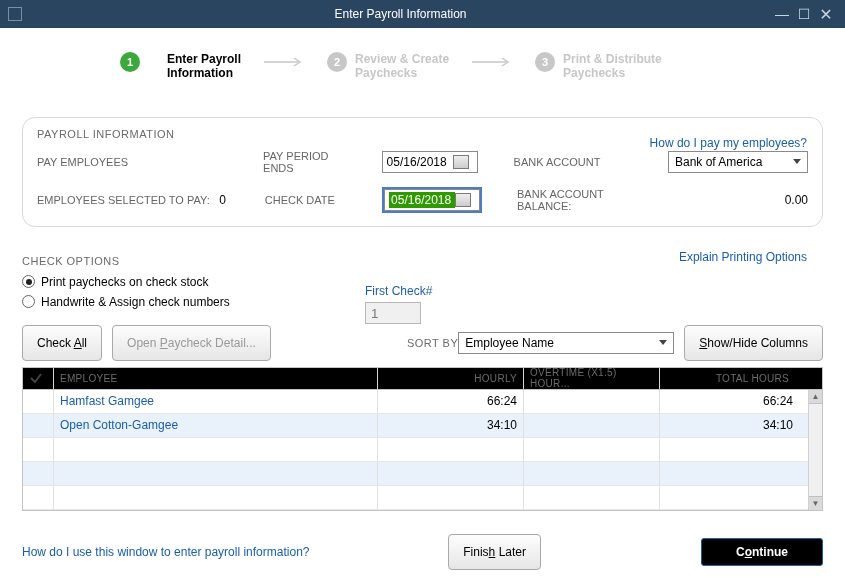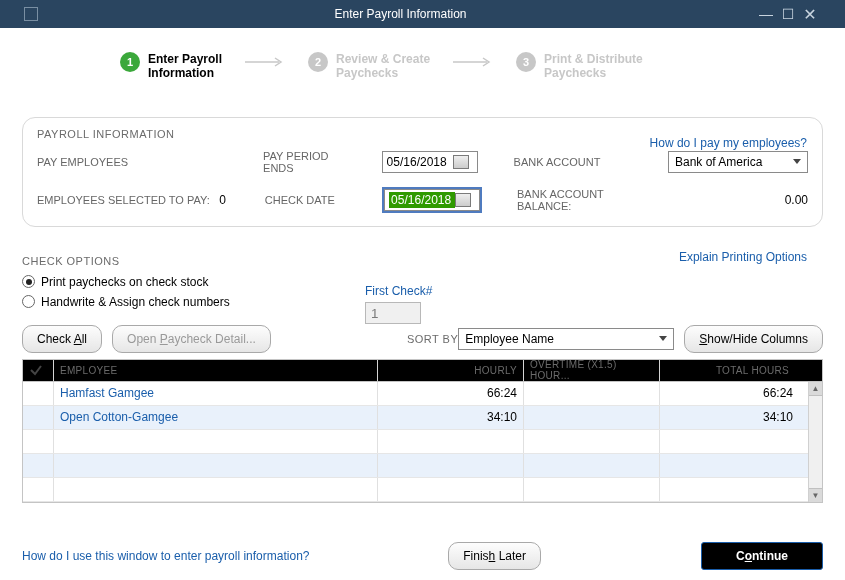--- a/index.html
+++ b/index.html
@@ -1,33 +1,33 @@
 <!DOCTYPE html>
 <html><head>
 <meta charset="utf-8">
 <style>
 * { box-sizing: border-box; margin: 0; padding: 0; }
 body { font-family: Arial, sans-serif; font-size: 12px; background: #fff; width: 845px; height: 580px; overflow: hidden; }
 
 
-.titlebar { background: #2a4560; color: #fff; height: 28px; display: flex; align-items: center; padding: 0 24px; }
+.titlebar { background: #2a4560; color: #fff; height: 28px; display: flex; align-items: center; padding: 0 8px; }
 .titlebar .sys-icon { width: 14px; height: 14px; border: 1px solid #7a8fa3; display: inline-block; margin-right: 8px; }
 .titlebar .title { flex: 1; text-align: center; font-weight: normal; }
 .titlebar .win-btn { width: 22px; text-align: center; font-size: 14px; cursor: pointer; color: #c8d4df; }
 .titlebar .win-btn.close { font-size: 16px; }
 
 .content { background: #fff; padding: 0; height: 552px; position: relative; }
 
 
 .stepper { display: flex; align-items: flex-start; padding: 24px 40px 8px 120px; gap: 18px; }
 .step { display: flex; align-items: flex-start; gap: 8px; }
 .step .num { width: 20px; height: 20px; border-radius: 50%; background: #c7c7c7; color: #fff; font-size: 11px; display: flex; align-items: center; justify-content: center; font-weight: bold; }
 .step.active .num { background: #3ba83b; }
 .step .labels { line-height: 1.2; font-size: 12px; color: #c7c7c7; font-weight: bold; }
-.step.active .labels { color: #000; }
+.step.active .labels { color: #000; margin-left: 19px; }
 .arrow { width: 50px; height: 20px; display: flex; align-items: center; justify-content: center; color: #c7c7c7; }
 .arrow svg { width: 40px; height: 10px; }
 .toplink { position: absolute; right: 38px; top: 108px; color: #1a5eab; cursor: pointer; }
 
 
 .panel { border: 1px solid #d9d9d9; border-radius: 13px; margin: 28px 22px 12px 22px; padding: 10px 14px 14px 14px; }
 .panel-title { color: #6b6b6b; font-size: 11px; letter-spacing: 0.5px; margin-bottom: 10px; }
 .row { display: flex; align-items: center; gap: 20px; margin-top: 8px; }
 .lbl { color: #666; font-size: 11px; }
 .col1 { width: 230px; }
@@ -50,21 +50,21 @@
 .check-opts .sect { color: #6b6b6b; font-size: 11px; letter-spacing: 0.5px; margin-bottom: 8px; margin-top: 28px; }
 .radio-row { display: flex; align-items: center; gap: 6px; margin: 6px 0; }
 .radio { width: 13px; height: 13px; border: 1px solid #666; border-radius: 50%; display: inline-flex; align-items: center; justify-content: center; cursor: pointer; }
 .radio.sel::after { content: ""; width: 6px; height: 6px; background: #222; border-radius: 50%; }
 .firstcheck { position: absolute; left: 365px; top: 256px; }
 .firstcheck .lbl2 { color: #1a5eab; margin-bottom: 4px; display: block; }
 .firstcheck input { width: 56px; height: 22px; border: 1px solid #b8b8b8; background: #f0f0f0; color: #7a7a7a; padding: 0 5px; }
 
 
 .actions { display: flex; align-items: center; margin: 16px 22px 0 22px; gap: 10px; }
-.btn { height: 28px; border: 1px solid #a9a9a9; background: linear-gradient(#fdfdfd,#e6e6e6); border-radius: 10px; padding: 0 14px; cursor: pointer; font-size: 12px; }
+.btn { height: 36px; border: 1px solid #a9a9a9; background: linear-gradient(#fdfdfd,#e6e6e6); border-radius: 4px; padding: 0 14px; cursor: pointer; font-size: 12px; }
 .btn:disabled { color: #999; cursor: default; }
 .sort { margin-left: auto; display: flex; align-items: center; }
 .sort .lbl { color: #6b6b6b; font-size: 11px; letter-spacing: 0.5px; }
 
 
 .table { margin: 6px 22px 0 22px; border: 1px solid #c4c4c4; position: relative; }
 .thead { display: flex; background: #000000; border-bottom: 1px solid #c4c4c4; height: 22px; align-items: center; color: #6b6b6b; font-size: 10px; letter-spacing: 0.3px; }
 .th { padding: 0 6px; border-left: 1px solid #d4d4d4; height: 100%; display: flex; align-items: center; }
 .th:first-child { border-left: none; }
 .c-check { width: 30px; }

